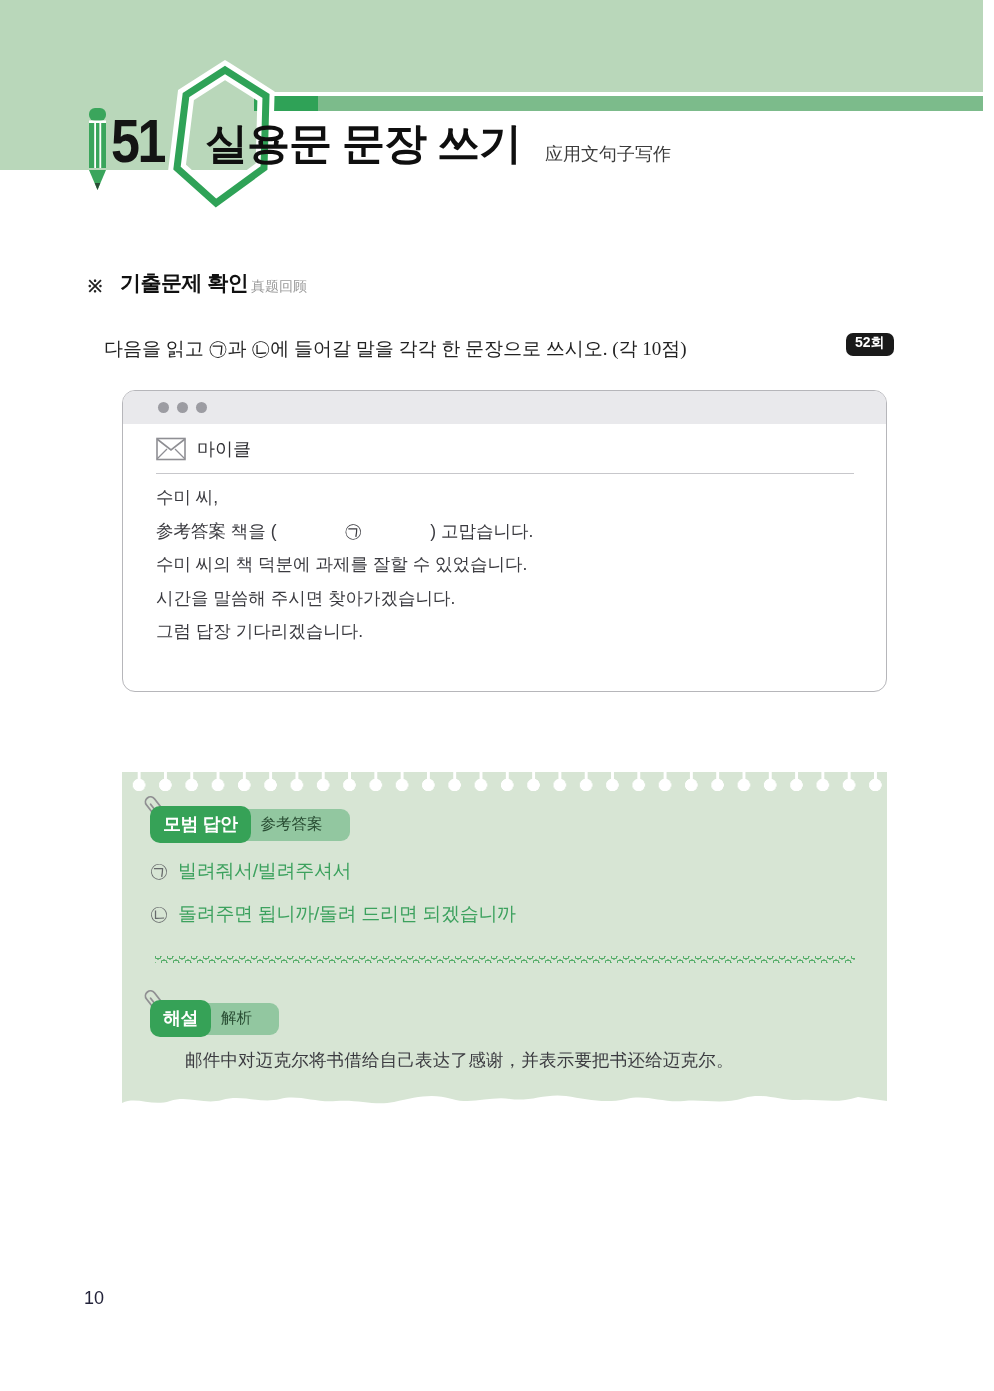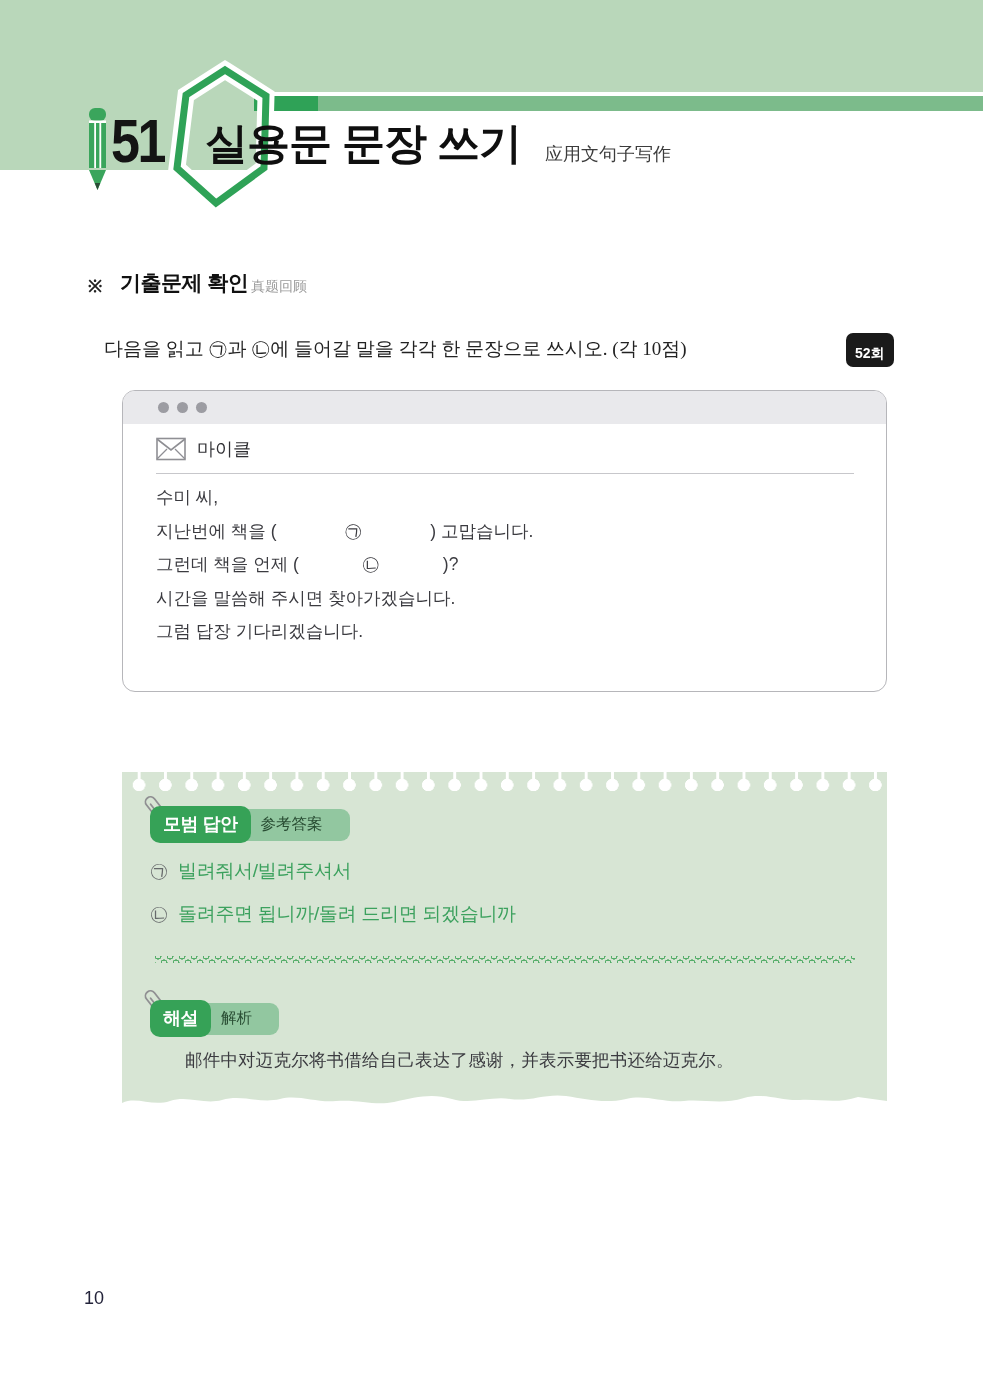--- a/index.html
+++ b/index.html
@@ -22,21 +22,21 @@
 
   
   .sec-marker{left:88px;top:274px;font-size:17px;font-weight:bold;color:#222;}
   .sec-title{left:120px;top:269px;font-size:21px;font-weight:bold;color:#111;letter-spacing:-0.5px;}
   .sec-sub{left:251px;top:278px;font-size:14px;color:#9a9a9a;}
 
   
   .q-text{left:104px;top:336px;font-size:19px;color:#222;
           font-family:"Liberation Serif",serif;white-space:pre;}
   .q-badge{left:846px;top:333px;background:#1a1a1a;color:#fff;font-size:14px;font-weight:bold;
-           padding:12px 9px 4px;border-radius:7px;text-align:center;}
+           padding:1px 9px 4px;border-radius:7px;text-align:center;}
 
   
   .mail-box{left:122px;top:390px;width:765px;height:302px;background:#fff;
             border:1.5px solid #b6b6ba;border-radius:13px;overflow:hidden;box-sizing:border-box;}
   .mail-titlebar{position:absolute;left:0;top:0;right:0;height:33px;background:#e9e9ec;}
   .mail-dot{position:absolute;top:11px;width:11px;height:11px;border-radius:50%;background:#9c9ca2;}
   .mail-dot.d1{left:35px;} .mail-dot.d2{left:54px;} .mail-dot.d3{left:73px;}
   .mail-sender-row{position:absolute;left:33px;top:45px;height:26px;display:flex;align-items:center;}
   .envelope-svg{width:30px;height:24px;margin-right:11px;}
   .mail-sender{font-size:18px;color:#2f2f33;}
@@ -123,22 +123,22 @@
         <rect x="1" y="1.5" width="28" height="21" fill="none" stroke="#8f8f94" stroke-width="1.6"></rect>
         <polyline points="1,2 15,13 29,2" fill="none" stroke="#8f8f94" stroke-width="1.6"></polyline>
         <line x1="1" y1="22" x2="11" y2="12" stroke="#8f8f94" stroke-width="1.2"></line>
         <line x1="29" y1="22" x2="19" y2="12" stroke="#8f8f94" stroke-width="1.2"></line>
       </svg>
       <span class="mail-sender">마이클</span>
     </div>
     <div class="mail-divider"></div>
     <div class="mail-body">
       <div class="mail-line">수미 씨,</div>
-      <div class="mail-line">지난번에 책을 (              ㉠              ) 고맙습니다.</div>
-      <div class="mail-line">그런데 책을 언제 (             ㉡             )?</div>
+      <div class="mail-line">参考答案 책을 (              ㉠              ) 고맙습니다.</div>
+      <div class="mail-line">수미 씨의 책 덕분에 과제를 잘할 수 있었습니다.</div>
       <div class="mail-line">시간을 말씀해 주시면 찾아가겠습니다.</div>
       <div class="mail-line">그럼 답장 기다리겠습니다.</div>
     </div>
   </div>
 
   <div class="abs panel">
     <div class="perforations"></div>
 
     <div class="badge-row r1">
       <svg class="paperclip-svg" viewBox="0 0 24 30">

